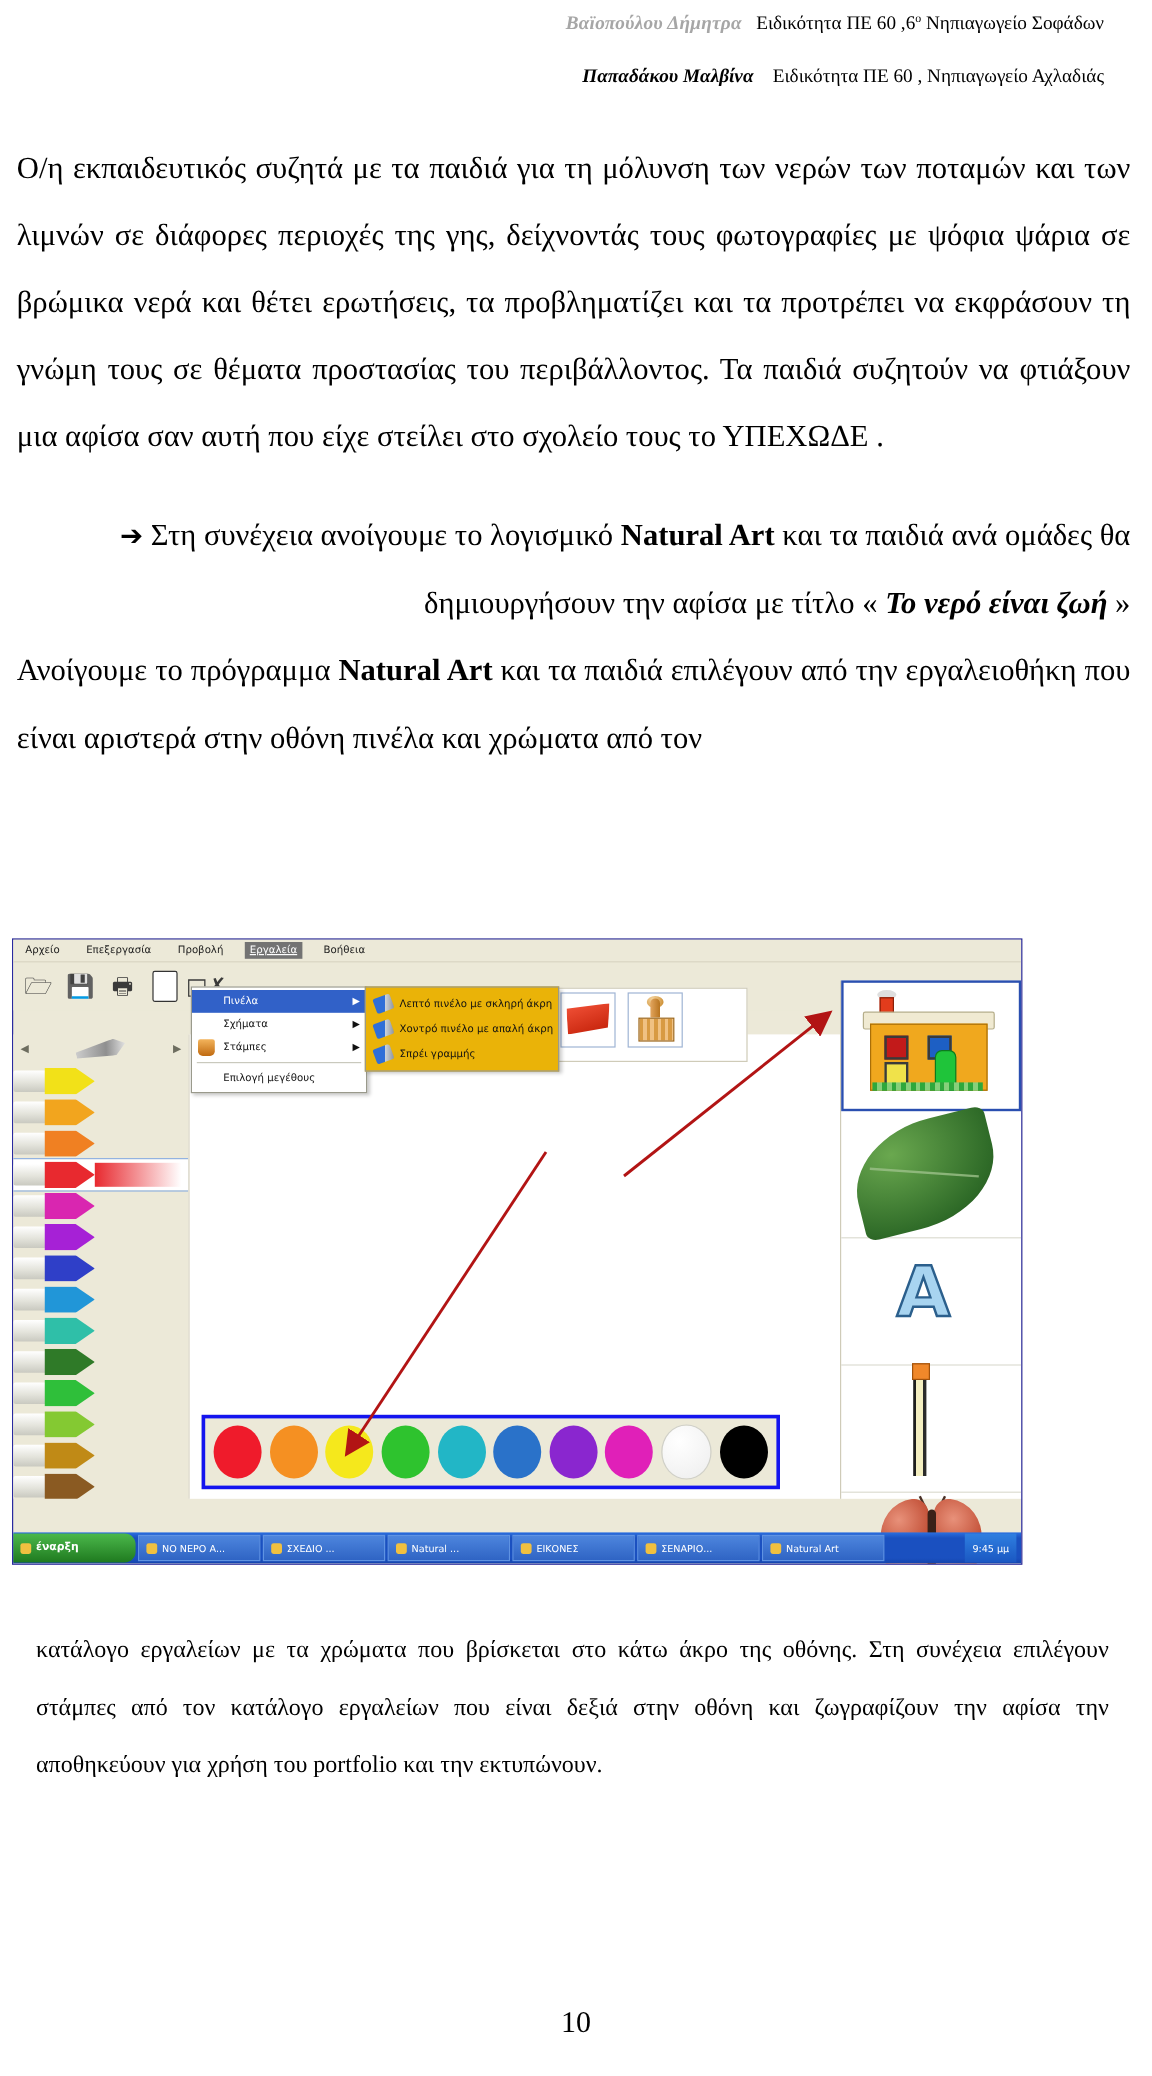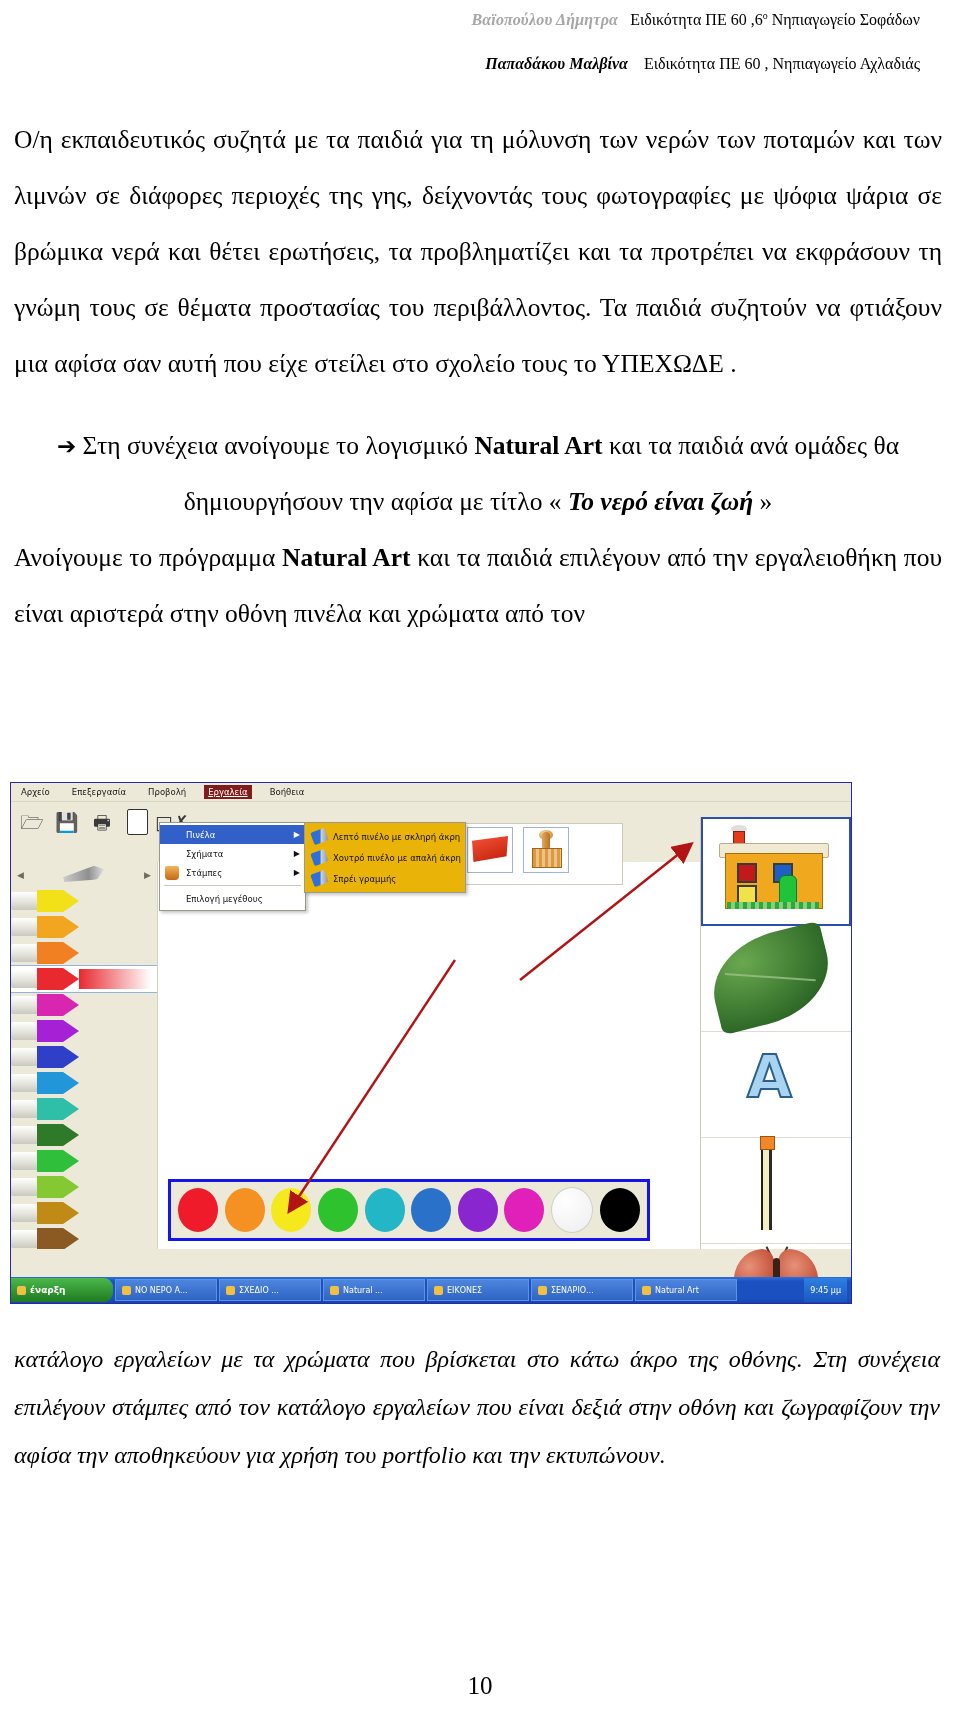--- a/index.html
+++ b/index.html
@@ -18,21 +18,21 @@
   .hdr-line{ text-align:right; font-size:16px; line-height:1.25; white-space:nowrap;}
   .hdr-line1{ padding-top:10px; }
   .hdr-line2{ padding-top:24px; }
   .name-grey{ font-style:italic; font-weight:bold; color:#a6a6a6; letter-spacing:.2px;}
   .name-blk{ font-style:italic; font-weight:bold; color:#000;}
   .sup{ font-size:.62em; vertical-align:super; }
 
   
   .body-wrap{ padding:0 18px 0 14px; margin-top:38px; }
   p.tx{ margin:0; font-size:25.5px; line-height:56px; text-align:justify; }
-  p.tx.nj{ text-align:center; }
+  p.tx.nj{ text-align:right; }
   .b{ font-weight:bold; }
   .bi{ font-weight:bold; font-style:italic; }
   .arrow-gl{ font-family:"DejaVu Sans",sans-serif; font-weight:bold; font-size:23px; }
   .spacer-sm{ height:26px; }
 
   
   .shot{
     position:absolute; left:10px; top:782px; width:840px; height:520px;
     border:1px solid #2a2aa0;
     background:#ece9d8;
@@ -61,21 +61,21 @@
   }
   .tb-btn.x{ background:linear-gradient(#f3866a,#d63b14); border-color:#f0b0a0;}
 
   
   .menubar{
     height:18px; background:#ece9d8; display:flex; align-items:center;
     padding-left:6px; gap:14px; border-bottom:1px solid #d9d5c3;
     position:relative; z-index:6;
   }
   .mi{ font-size:8.5px; color:#1a1a1a; filter:blur(.5px); white-space:nowrap; padding:2px 4px;}
-  .mi.sel{ background:#7f1d1d; color:#fff;text-decoration:underline; }
+  .mi.sel{ background:#737373; color:#fff;text-decoration:underline; }
 
   
   .toolrow{
     height:40px; background:#ece9d8; display:flex; align-items:center;
     padding-left:6px; gap:5px; position:relative;
   }
   .tbtn{
     width:28px;height:28px;border:1px solid transparent;
     display:flex;align-items:center;justify-content:center;
   }
@@ -244,21 +244,21 @@
   .tb-tray{
     margin-left:auto;height:24px;padding:0 6px;display:flex;align-items:center;gap:5px;
     background:linear-gradient(#2f7fe0,#1a57c2); color:#fff;font-size:8px; filter:blur(.4px);
   }
 
   
   .annot{ position:absolute; left:0; top:0; width:960px; height:1730px; pointer-events:none; }
 
   
   .foot-wrap{ position:absolute; left:14px; top:1335px; width:926px; padding-right:8px;}
-  p.fx{ margin:0; font-size:24px; line-height:48px; text-align:justify;font-style:italic; }
+  p.fx{ margin:16px; font-size:20px; line-height:48px; text-align:justify; }
   .pgnum{ position:absolute; left:0; right:0; top:1672px; text-align:center; font-size:25px; }
 </style>
 </head>
 <body>
 
 <div class="page">
 
   <div class="hdr">
     <div class="hdr-line hdr-line1">
       <span class="name-grey">Βαϊοπούλου Δήμητρα</span>

